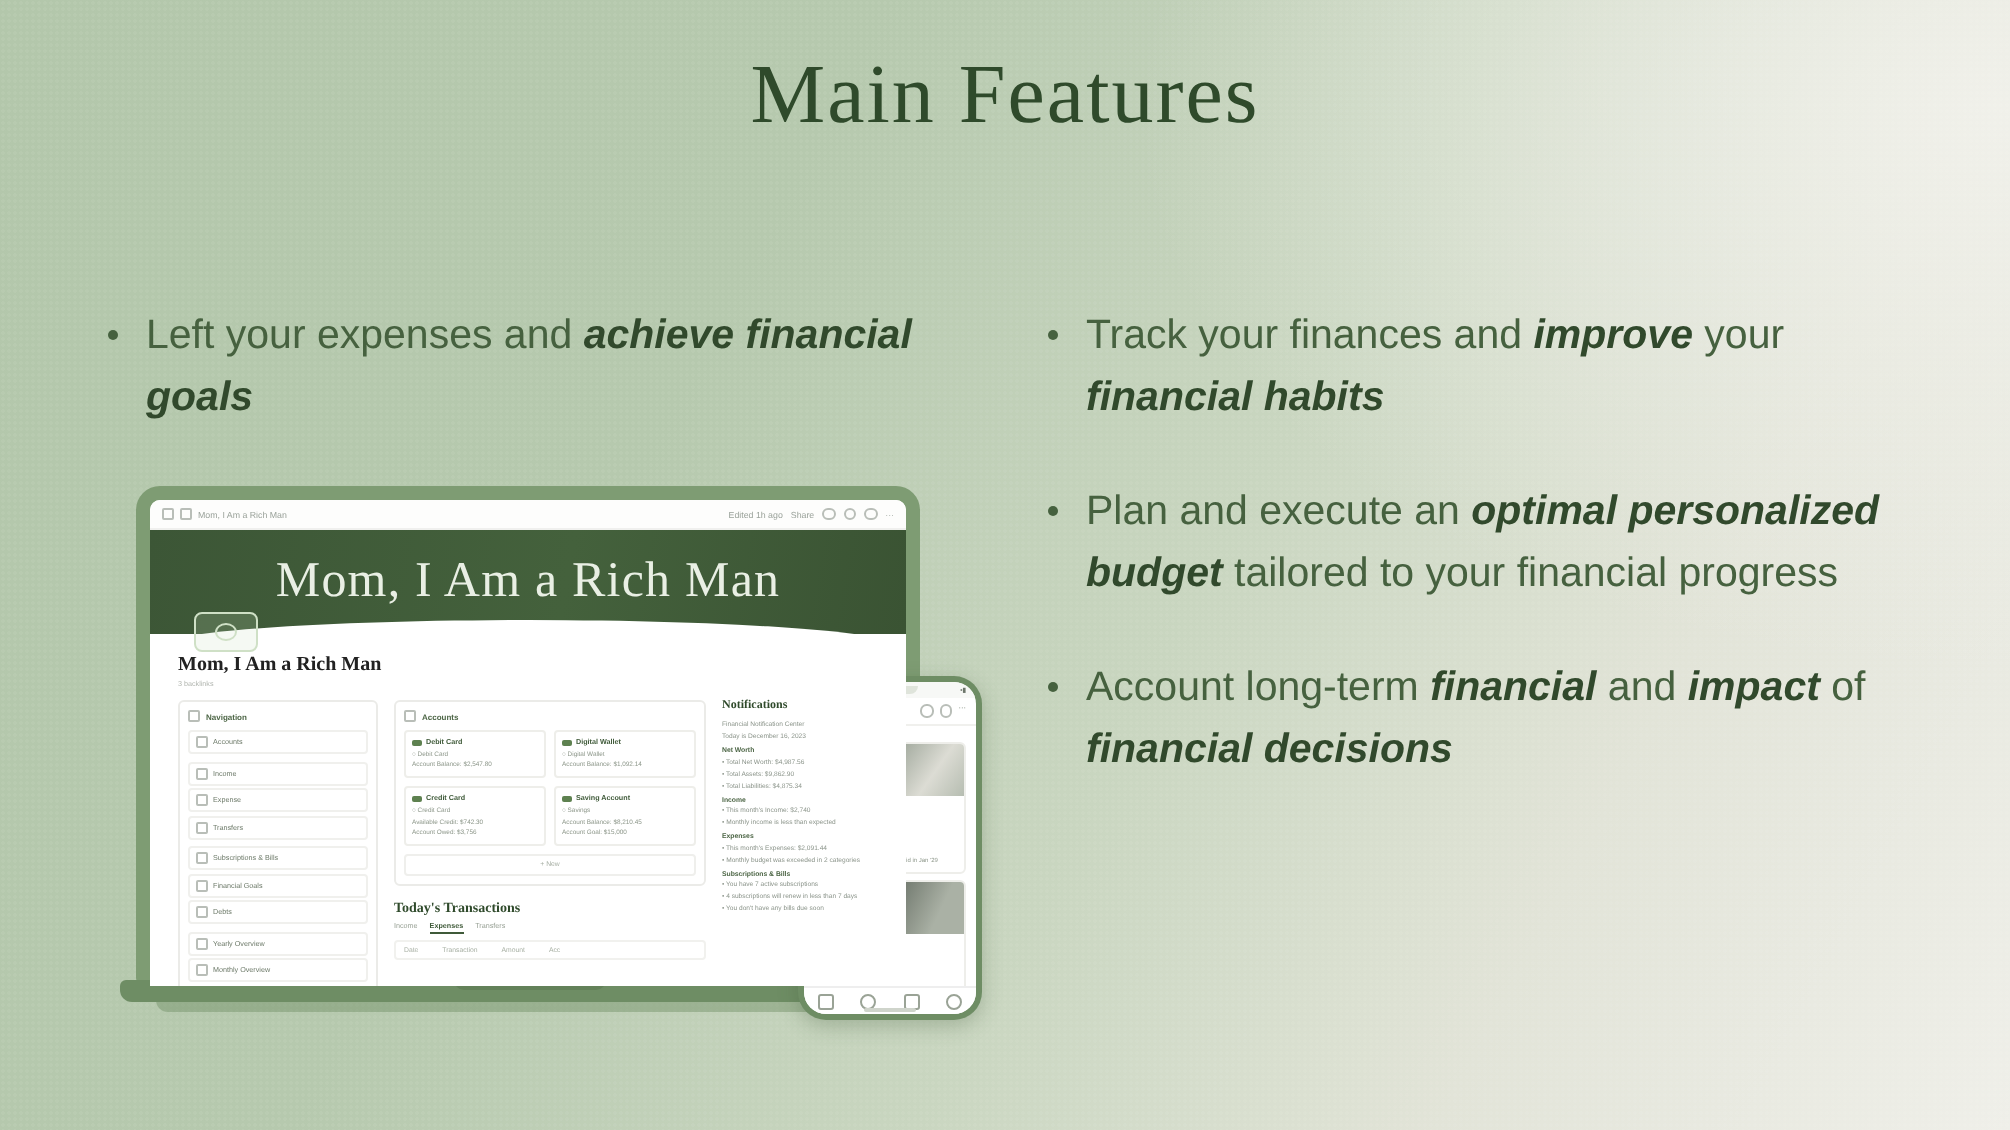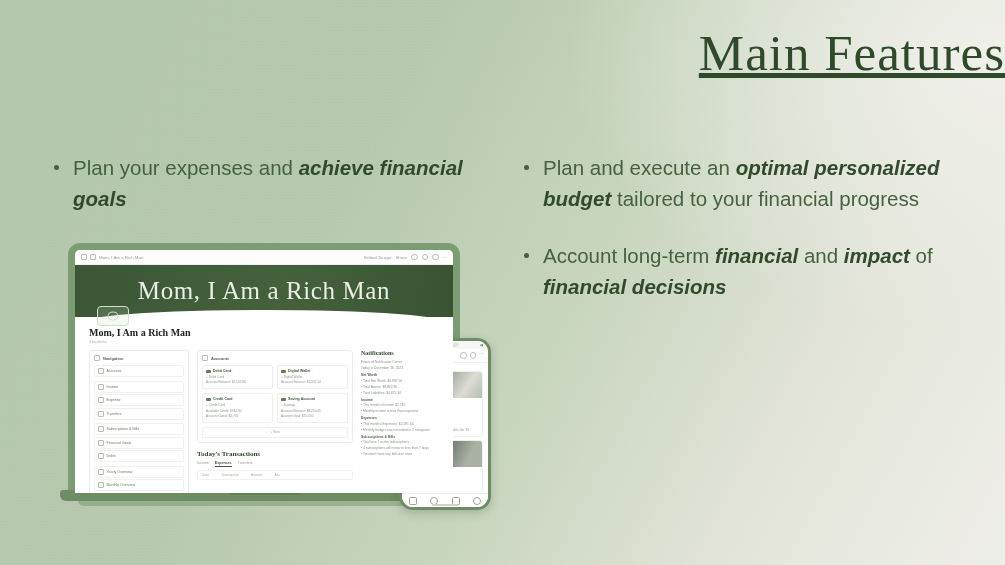--- a/index.html
+++ b/index.html
@@ -9,23 +9,23 @@
     background:
       radial-gradient(ellipse 70% 80% at 100% 10%, rgba(241,241,235,.95) 0%, rgba(241,241,235,0) 62%),
       linear-gradient(118deg, #b3c7ab 0%, #b6c9ae 34%, #c9d6c0 58%, #e2e4d8 78%, #efefe9 100%);
   }
   .noise{position:absolute;inset:0;pointer-events:none;opacity:.5;
     background-image:radial-gradient(rgba(255,255,255,.10) 1px, transparent 1px);
     background-size:3px 3px;}
 
   
   .title{
-    position:absolute;top:24px;left:0;width:100%;text-align:right;
+    position:absolute;top:24px;left:0;width:100%;text-align:center;
     font-family:"Liberation Serif",serif;
-    font-size:51px;letter-spacing:1px;color:#2f4a2b;font-weight:400;text-decoration:underline;
+    font-size:42px;letter-spacing:1px;color:#2f4a2b;font-weight:400;
   }
 
   
   .col{position:absolute;}
   .col-left{left:46px;top:152px;width:420px;}
   .col-right{left:516px;top:152px;width:460px;}
   ul{list-style:none;margin:0;padding:0;}
   li{position:relative;padding-left:27px;margin-bottom:26px;
      font-size:20.5px;line-height:31px;color:#46613f;font-weight:400;}
   .col-right li{margin-bottom:26px;}
@@ -117,26 +117,27 @@
 </style>
 </head>
 <body>
 
 <div class="noise"></div>
 
 <div class="title">Main Features</div>
 
 <div class="col col-left">
   <ul id="list-left">
-      <li><span>Plan your expenses and </span><b>achieve financial goals</b></li>
+      <li><span>Left your expenses and </span><b>achieve financial goals</b></li>
     </ul>
 </div>
 
 <div class="col col-right">
   <ul id="list-right">
+      <li><span>Track your finances and </span><b>improve</b><span> your </span><b>financial habits</b></li>
       <li><span>Plan and execute an </span><b>optimal personalized budget</b><span> tailored to your financial progress</span></li>
       <li><span>Account long-term </span><b>financial</b><span> and </span><b>impact</b><span> of </span><b>financial decisions</b></li>
     </ul>
 </div>
 
 <div class="laptop">
   <div class="lid">
     <div class="screen">
 
       <div class="nbar">

